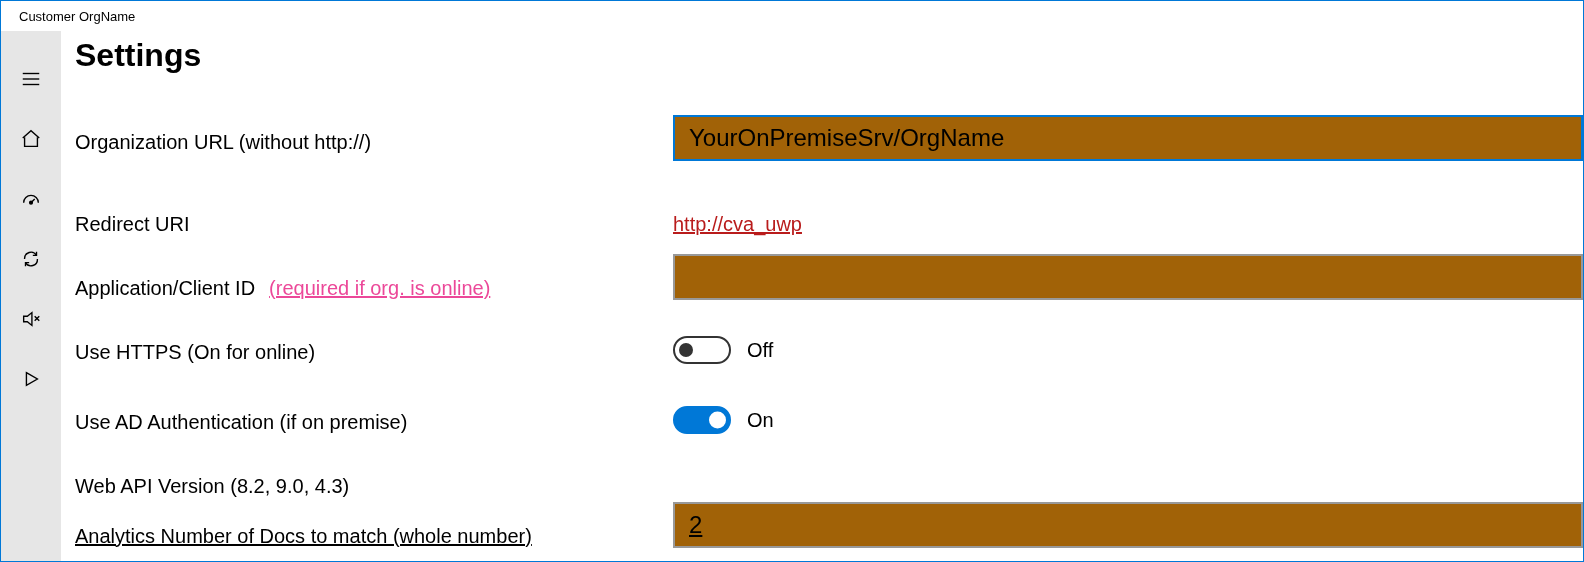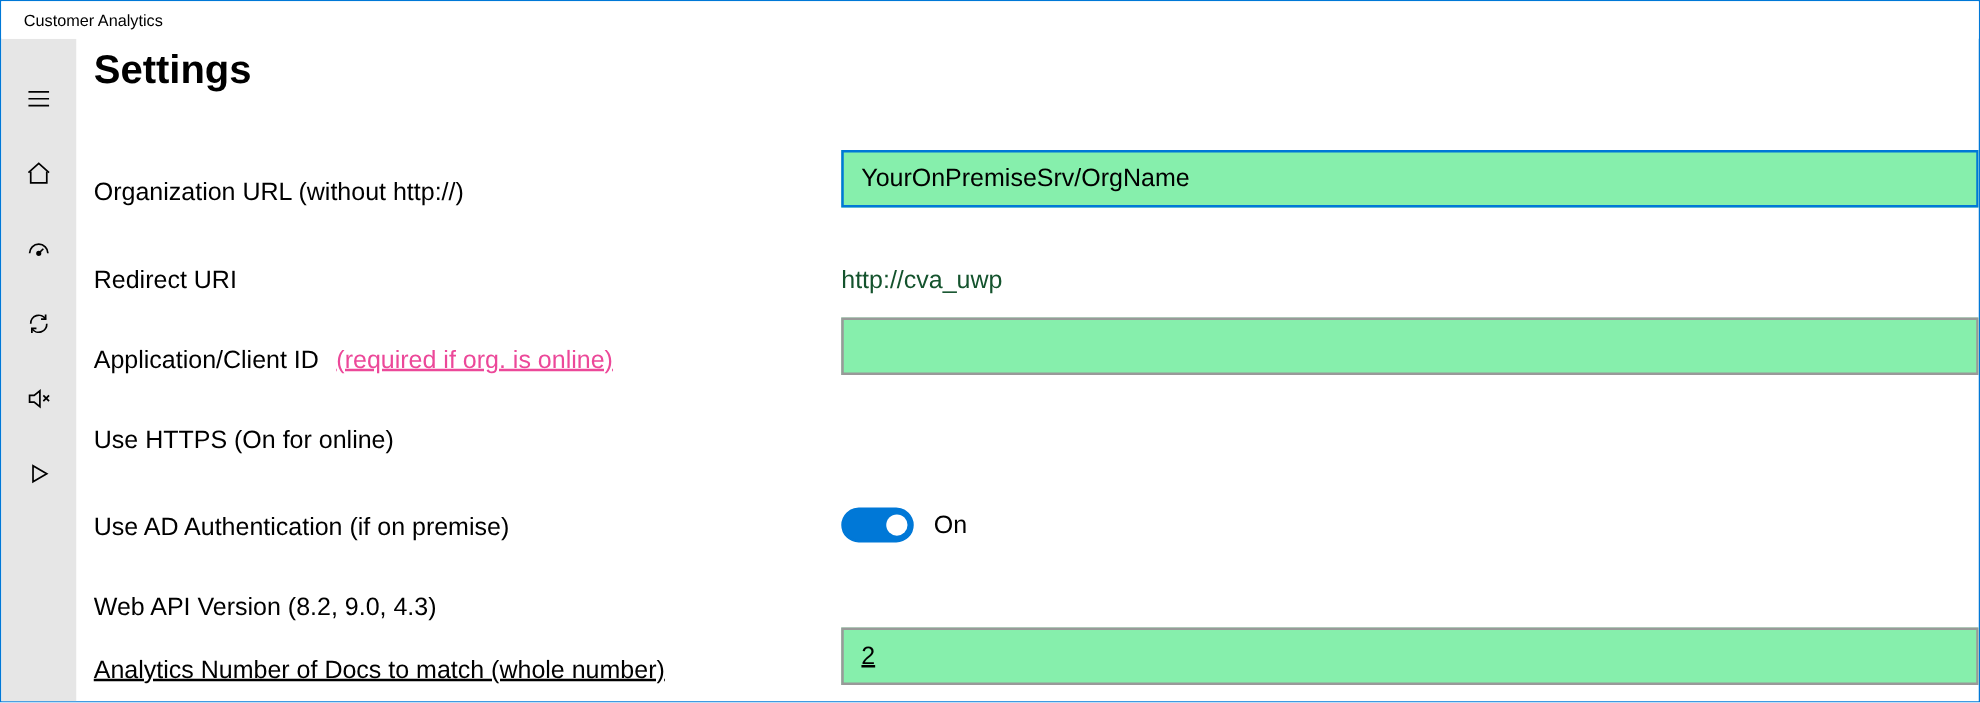--- a/index.html
+++ b/index.html
@@ -86,31 +86,32 @@
   .control-col {
     flex: 1;
     display: flex;
     align-items: center;
     gap: 16px;
   }
   .text-input {
     width: 100%;
     height: 46px;
     border: 2px solid #999;
-    font-size: 20px;
+    font-size: 24px;
     padding: 0 14px;
-    background: #86efac;
+    background: #a16207;
     color: #000;
   }
   .text-input.focused {
     border: 2px solid #0078d7;
     outline: none;
   }
   .link {
-    color: #14532d;
+    color: #b91c1c;
+    text-decoration: underline;
     font-size: 20px;
     cursor: pointer;
   }
   .label-link {
     color: #ec4899;
     text-decoration: underline;
     font-size: 20px;
     cursor: pointer;
   }
   
@@ -146,30 +147,30 @@
     transform: translateY(-50%);
     width: 17px;
     height: 17px;
     border-radius: 50%;
     background: #fff;
   }
   .toggle-label {
     font-size: 20px;
   }
   .row-tight { min-height: 50px; text-decoration: underline; }
-  .row-first { min-height: 56px; align-items: flex-end; }
+  .row-first { min-height: 56px; align-items: center; }
   .row-first .label-col { padding-top: 8px; }
   .row-mid { min-height: 70px; }
 </style>
 </head>
 <body>
 
 <div class="window">
   <div class="titlebar">
-    <span>Customer Analytics</span>
+    <span>Customer OrgName</span>
   </div>
   <div class="body">
 
     <div class="sidebar">
       <div class="sidebar-item">
         <span>
           <svg viewBox="0 0 24 24">
               <line x1="3" y1="6" x2="21" y2="6"></line>
               <line x1="3" y1="12" x2="21" y2="12"></line>
               <line x1="3" y1="18" x2="21" y2="18"></line>
@@ -251,20 +252,26 @@
           </div>
           <div class="control-col">
             <input type="text" class="text-input" value="" style="">
           </div>
         </div>
 
         <div class="row">
           <div class="label-col">
             <span>Use HTTPS (On for online)</span>
           </div>
+          <div class="control-col">
+            <div class="toggle off">
+              <div class="knob"></div>
+            </div>
+            <span class="toggle-label">Off</span>
+          </div>
         </div>
 
         <div class="row row-mid">
           <div class="label-col">
             <span>Use AD Authentication (if on premise)</span>
           </div>
           <div class="control-col">
             <div class="toggle on">
               <div class="knob"></div>
             </div>

